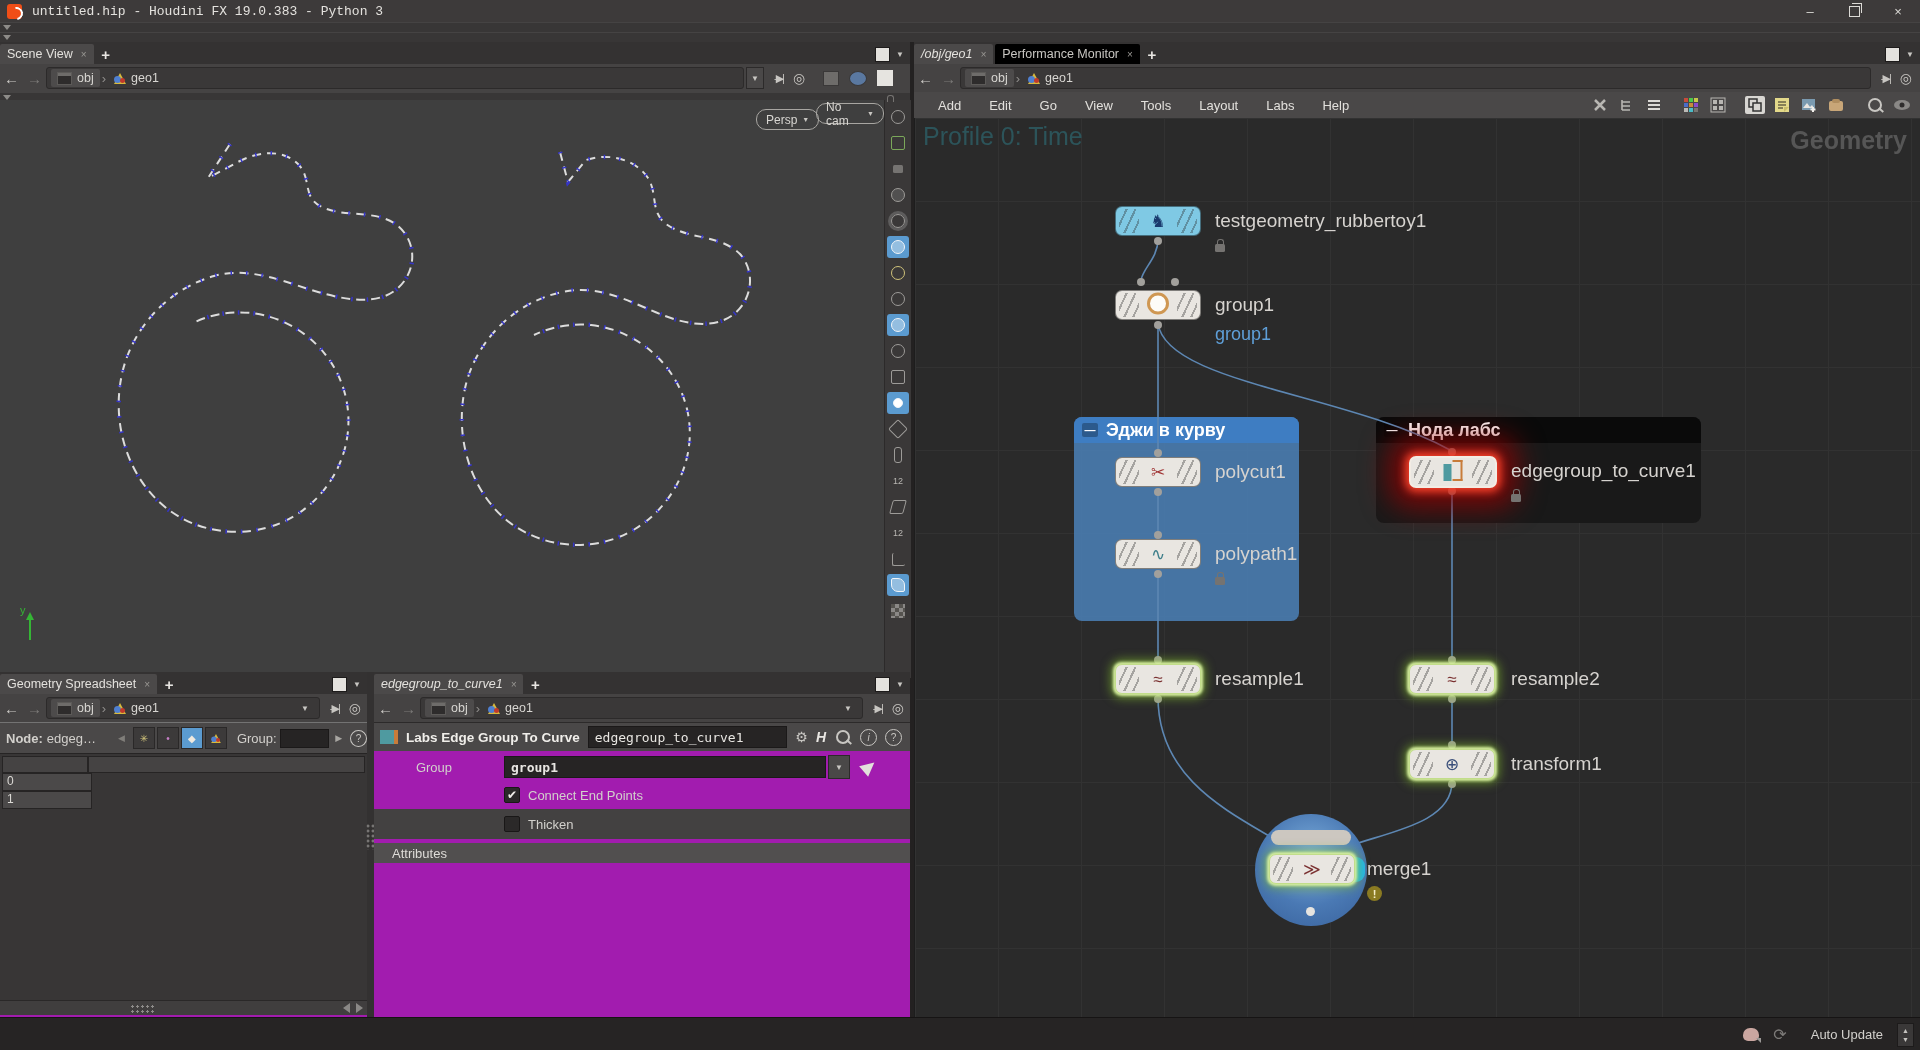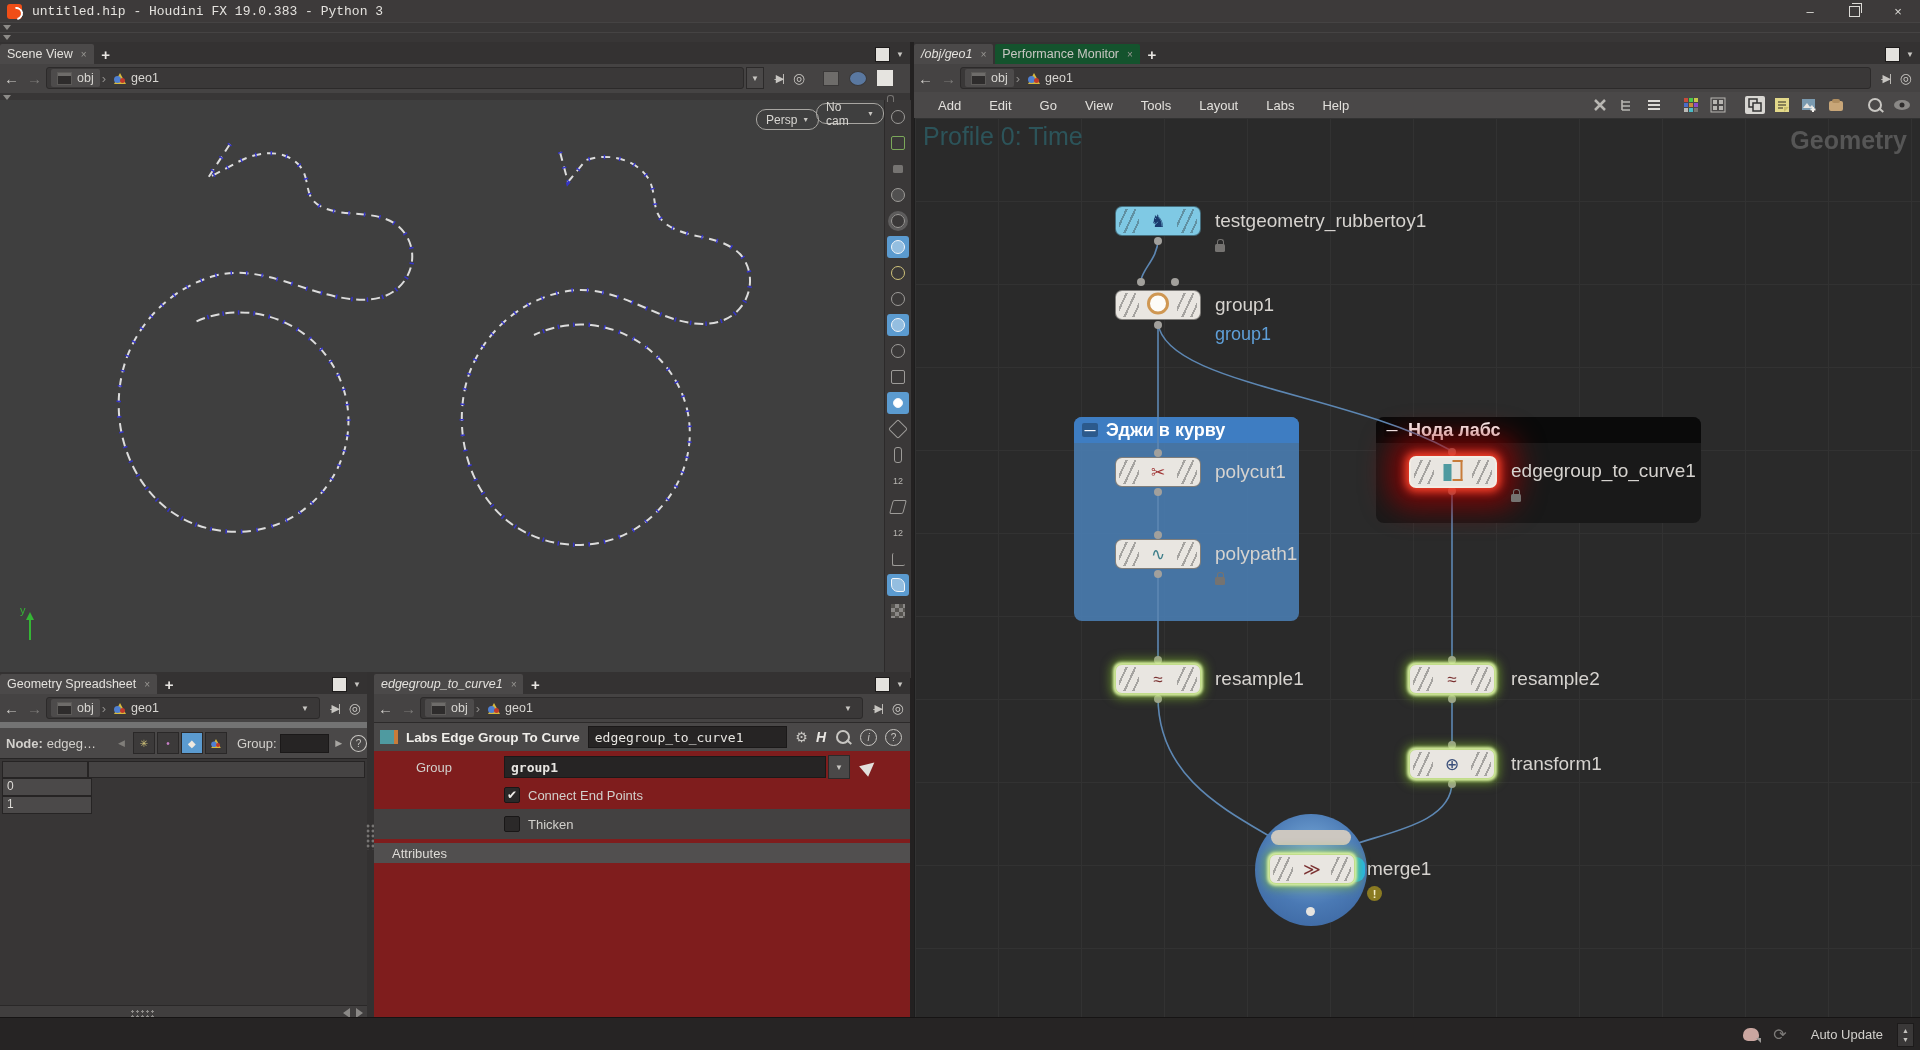--- a/index.html
+++ b/index.html
@@ -15,21 +15,21 @@
   .title-text{margin-left:10px;font-size:13px;color:#e4e2de;font-family:Liberation Mono, monospace;}
   .wctl{display:flex;margin-left:auto;align-items:center;height:100%;}
   .wbtn{width:44px;height:100%;display:flex;align-items:center;justify-content:center;color:#dcdad6;font-size:13px;}
   .restore-box{width:9px;height:9px;border:1.5px solid #dcdad6;position:relative;}
   .restore-box::before{content:"";position:absolute;left:2px;top:-4px;width:9px;height:9px;border:1.5px solid #dcdad6;border-left:none;border-bottom:none;}
   
   .strip{left:0;width:1920px;height:10px;background:#383636;border-top:1px solid #454343;}
   .strip .tri{position:absolute;left:3px;top:2px;width:0;height:0;border-left:4px solid transparent;border-right:4px solid transparent;border-top:5px solid #8d8b88;}
   
   .tabbar{height:22px;background:#343232;display:flex;align-items:flex-end;}
-  .tab{height:20px;display:flex;align-items:center;padding:0 7px;font-size:12.5px;background:#14532d;color:#c9c7c3;margin-right:2px;border-radius:2px 2px 0 0;}
+  .tab{height:20px;display:flex;align-items:center;padding:0 7px;font-size:12.5px;background:#000000;color:#c9c7c3;margin-right:2px;border-radius:2px 2px 0 0;}
   .tab.active{background:#4b4949;color:#e3e1dd;}
   .tab.italic{font-style:italic;}
   .tab .x{margin-left:8px;font-size:10px;color:#9a9894;}
   .tab-add{width:20px;height:20px;display:flex;align-items:center;justify-content:center;color:#e8e6e2;font-size:15px;font-weight:bold;}
   .tb-right{margin-left:auto;display:flex;align-items:center;margin-bottom:2px;}
   .sq-icon{width:13px;height:13px;background:#e4e2de;border:1px solid #1e1c1c;margin-right:6px;}
   .dd{font-size:8px;color:#c8c6c2;margin-right:6px;}
   
   .pathbar{height:28px;background:#454343;display:flex;align-items:center;}
   .nav-arrow{font-size:15px;font-weight:bold;margin:0 4px;color:#cfcdc9;}
@@ -89,21 +89,21 @@
   .vt .shape{width:12px;height:12px;border:1.5px solid #9d9b98;border-radius:50%;}
   .vt .shape.sq{border-radius:2px;}
   .vt.active{background:#5b9bd0;}
   .vt.active .shape{border-color:#f0f4f8;background:rgba(255,255,255,.35);}
   .vt .b12{font-size:9px;color:#b8b6b2;}
   .vt .checker{width:14px;height:14px;background:
      linear-gradient(45deg,#8a8886 25%,transparent 25%,transparent 75%,#8a8886 75%),
      linear-gradient(45deg,#8a8886 25%,#55534f 25%,#55534f 75%,#8a8886 75%);
      background-size:8px 8px;background-position:0 0,4px 4px;}
   
-  .pane{background:#7f1d1d;}
+  .pane{background:#a21caf;}
   .row-label{font-size:13px;color:#d2d0cc;}
   .field{background:#262424;border:1px solid #1b1919;color:#e8e6e2;font-family:"DejaVu Sans Mono",monospace;font-size:13px;display:flex;align-items:center;padding:0 6px;}
   .cb{width:14px;height:14px;background:#2b2929;border:1px solid #191717;border-radius:2px;display:flex;align-items:center;justify-content:center;color:#f0eeea;font-size:12px;}
   .band{background:#514f4f;display:flex;align-items:center;font-size:13px;color:#dedcd8;}
   .darkrow{background:#434141;display:flex;align-items:center;}
   .hicon{width:14px;height:14px;position:relative;background:#4f9aa0;border-right:4px solid #c87c3a;}
   .circle-glyph{width:15px;height:15px;border:1.2px solid #c8c6c2;border-radius:50%;display:flex;align-items:center;justify-content:center;font-size:10px;color:#c8c6c2;}
   .mag{width:10px;height:10px;border:2px solid #c8c6c2;border-radius:50%;position:relative;}
   .mag::after{content:"";position:absolute;left:8px;top:9px;width:6px;height:2px;background:#c8c6c2;transform:rotate(40deg);}
   .ssbtn{width:20px;height:20px;background:#3c3a3a;border:1px solid #2a2828;display:flex;align-items:center;justify-content:center;font-size:10px;}
@@ -509,21 +509,21 @@
         <span class="chev">›</span>
         <div class="chip flat">
           <span class="cone"></span>
           <span>geo1</span>
         </div>
         <span class="dd" style="margin-left:auto;">▼</span>
       </div>
       <span class="pin-ic">-▶|</span>
       <span class="target-ic" style="margin-right:6px;">◎</span>
     </div>
-    <div style="height:30px;background:#4a4848;border-top:6px solid #737373;display:flex;align-items:center;">
+    <div style="height:30px;background:#4a4848;border-top:1px solid #737373;display:flex;align-items:center;">
       <span class="row-label" style="font-weight:bold;margin-left:6px;">Node:</span>
       <span class="row-label" style="margin-left:4px;">edgeg…</span>
       <span style="margin-left:22px;font-size:9px;color:#807e7a;">◀</span>
       <div style="display:flex;gap:2px;margin-left:8px;">
         <div class="ssbtn">
             <span style="color:#cfc27a;">✳</span>
           </div>
         <div class="ssbtn">
             <span style="color:#c77fc7;">•</span>
           </div>

